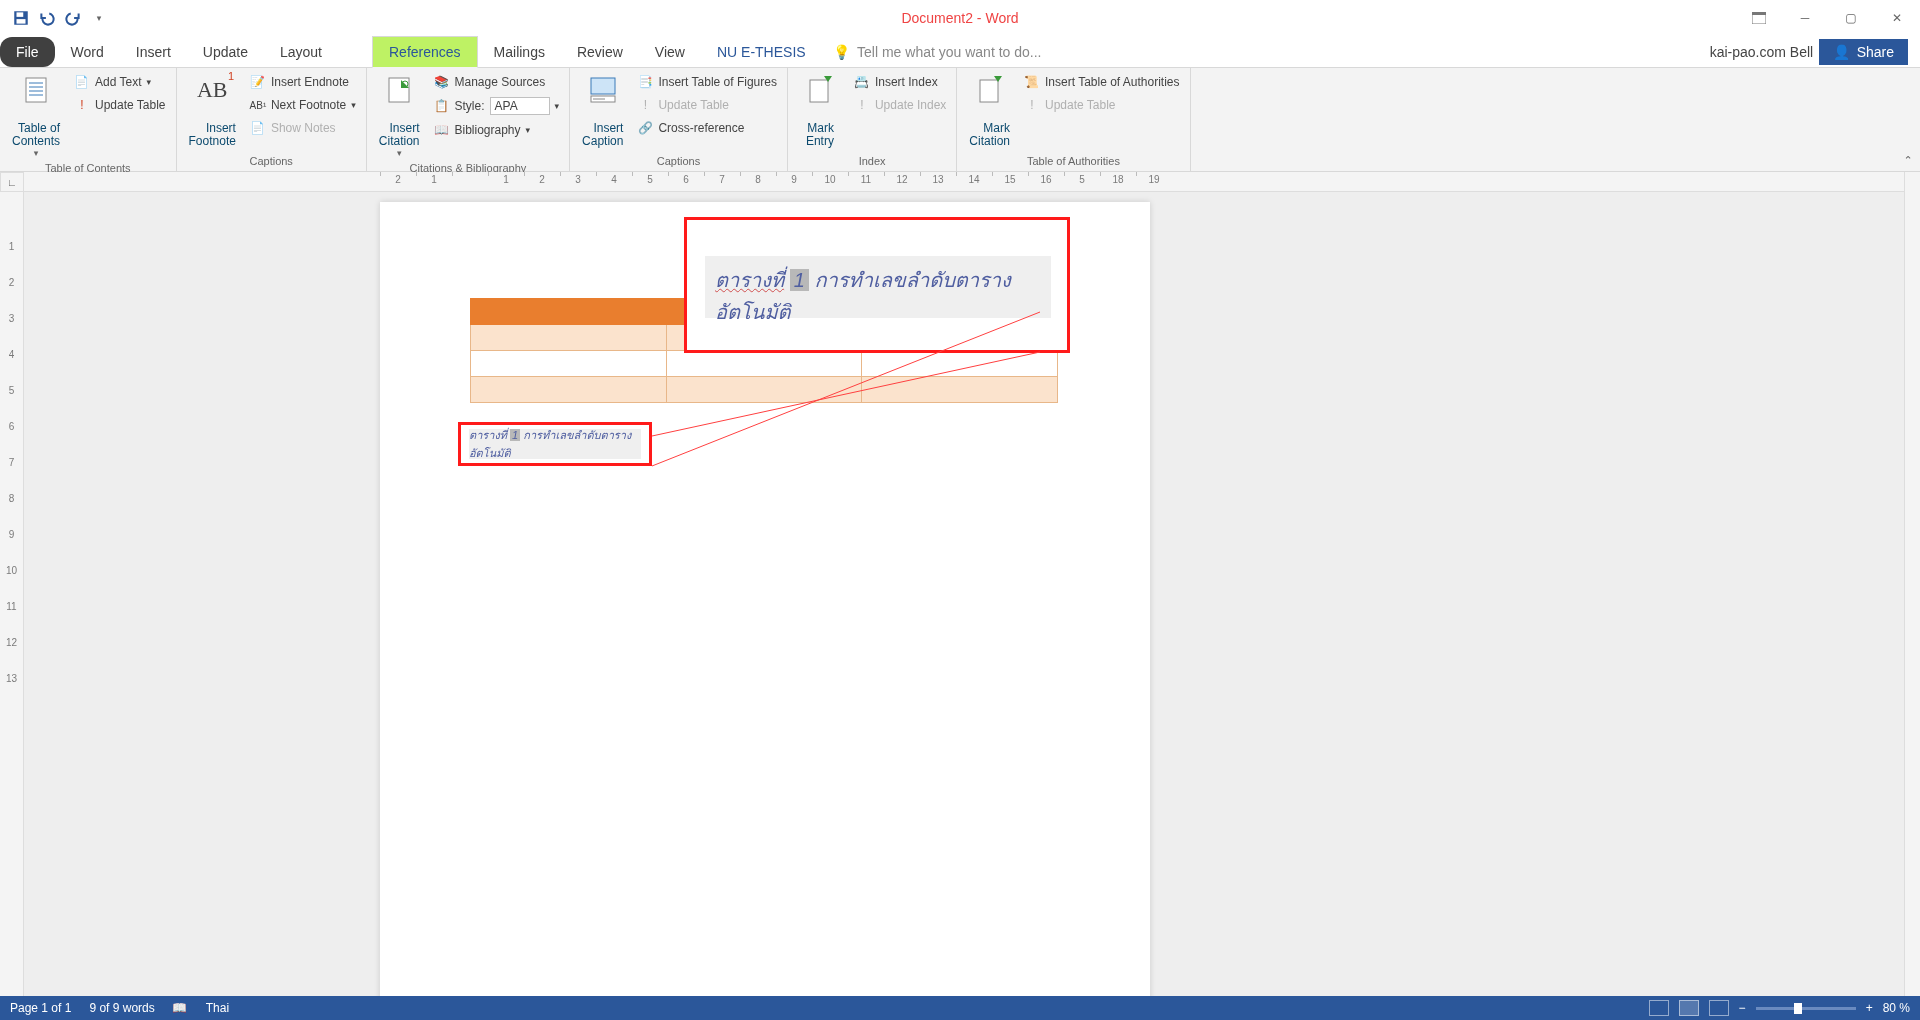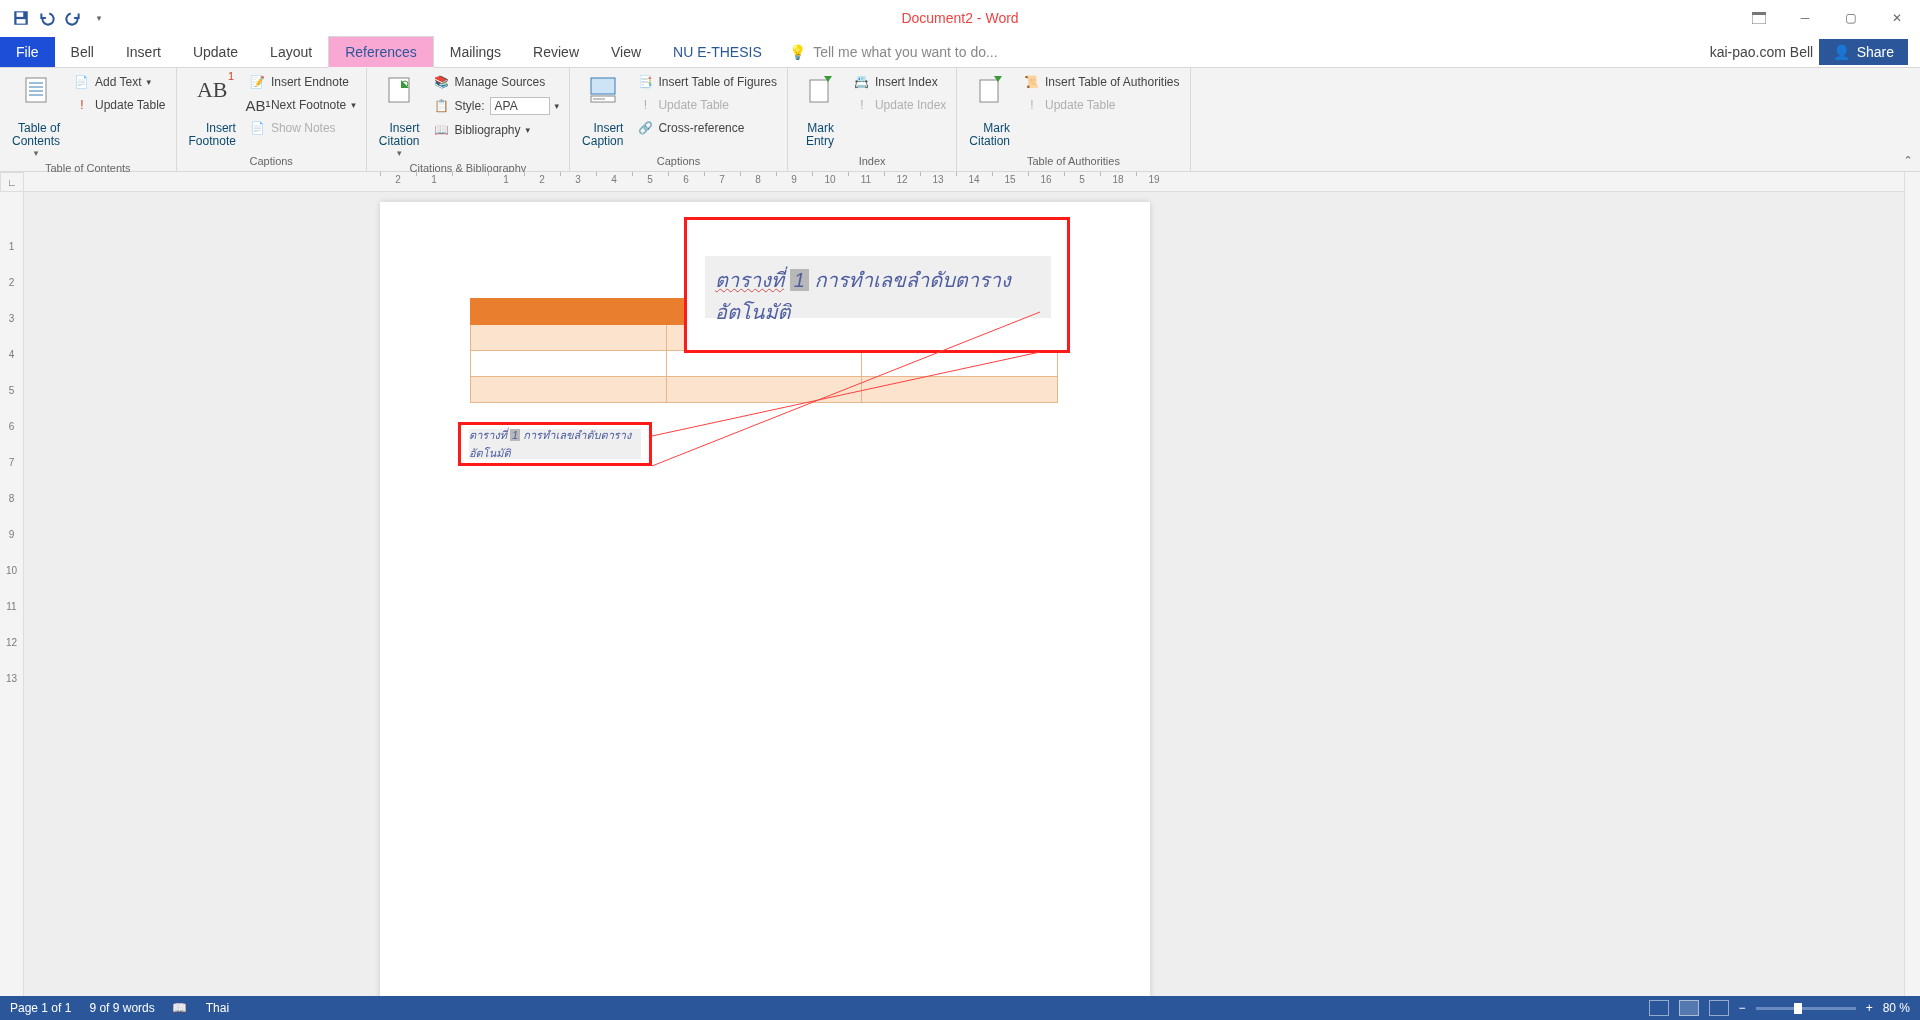--- a/index.html
+++ b/index.html
@@ -9,22 +9,22 @@
 .titlebar { height: 36px; background: #fff; display: flex; align-items: center; position: relative; }
 .qat { display: flex; align-items: center; gap: 8px; padding-left: 12px; }
 .qat-icon { width: 18px; height: 18px; display: flex; align-items: center; justify-content: center; color: #2b579a; font-size: 14px; }
 .title-center { position: absolute; left: 50%; transform: translateX(-50%); font-size: 14px; color: #ef4444; }
 .win-controls { position: absolute; right: 0; display: flex; gap: 0; }
 .win-btn { width: 46px; height: 36px; display: flex; align-items: center; justify-content: center; color: #666; font-size: 12px; }
 
 
 .tabstrip { height: 32px; background: #fff; display: flex; align-items: flex-end; padding-left: 0; border-bottom: 1px solid #d8d8d8; position: relative; }
 .tab { padding: 7px 16px; font-size: 14px; color: #444; cursor: pointer; }
-.tab.file { background: #1d4ed8; color: #fff; }
-.tab.active { border: 1px solid #d8d8d8; border-bottom: 1px solid #f3f3f3; background: #f9a8d4; color: #2b579a; position: relative; top: 1px; }
+.tab.file { background: #404040; color: #fff; border-radius: 12px; }
+.tab.active { border: 1px solid #d8d8d8; border-bottom: 1px solid #f3f3f3; background: #bef264; color: #2b579a; position: relative; top: 1px; margin-left: 34px; }
 .tab.custom { color: #2b579a; }
 .tellme { display: flex; align-items: center; gap: 6px; padding: 7px 12px; color: #888; font-size: 14px; }
 .tabstrip-right { position: absolute; right: 12px; top: 0; display: flex; align-items: center; height: 32px; gap: 6px; }
 .share-btn { background: #2b579a; color: #fff; padding: 5px 14px; font-size: 14px; display: flex; align-items: center; gap: 6px; }
 
 
 .ribbon { height: 104px; background: #f3f3f3; border-bottom: 1px solid #d8d8d8; display: flex; }
 .group { border-right: 1px solid #d8d8d8; display: flex; flex-direction: column; justify-content: space-between; padding: 4px 6px 0 6px; }
 .group-content { display: flex; align-items: flex-start; gap: 4px; flex: 1; }
 .group-label { font-size: 11px; color: #666; text-align: center; padding: 2px 0 4px; position: relative; }
@@ -114,21 +114,21 @@
         </svg>
       </div>
     <div class="win-btn">─</div>
     <div class="win-btn">▢</div>
     <div class="win-btn">✕</div>
   </div>
 </div>
 
 <div class="tabstrip">
   <div class="tab file">File</div>
-  <div class="tab">Bell</div>
+  <div class="tab">Word</div>
   <div class="tab">Insert</div>
   <div class="tab">Update</div>
   <div class="tab">Layout</div>
   <div class="tab active">References</div>
   <div class="tab">Mailings</div>
   <div class="tab">Review</div>
   <div class="tab">View</div>
   <div class="tab custom">NU E-THESIS</div>
   <div class="tellme">
     <span>💡</span>
@@ -182,21 +182,21 @@
         <span class="icon" style="font-family:serif;font-size:22px;color:#444;position:relative">AB<span style="position:absolute;top:-4px;right:-6px;font-size:11px;color:#d04020">1</span></span>
         <span class="lbl" style="white-space:pre-line">Insert
 Footnote</span>
       </div>
       <div class="vstack">
         <div class="sm-btn">
             <span class="sm-icon">📝</span>
             <span>Insert Endnote</span>
           </div>
         <div class="sm-btn">
-            <span class="sm-icon" style="font-size:15px;color:#444">AB¹</span>
+            <span class="sm-icon" style="font-size:10px;color:#444">AB¹</span>
             <span>Next Footnote</span> 
             <span style="font-size:9px">▾</span>
           </div>
         <div class="sm-btn disabled">
             <span class="sm-icon">📄</span>
             <span>Show Notes</span>
           </div>
       </div>
     </div>
     <div class="group-label">Captions</div>

